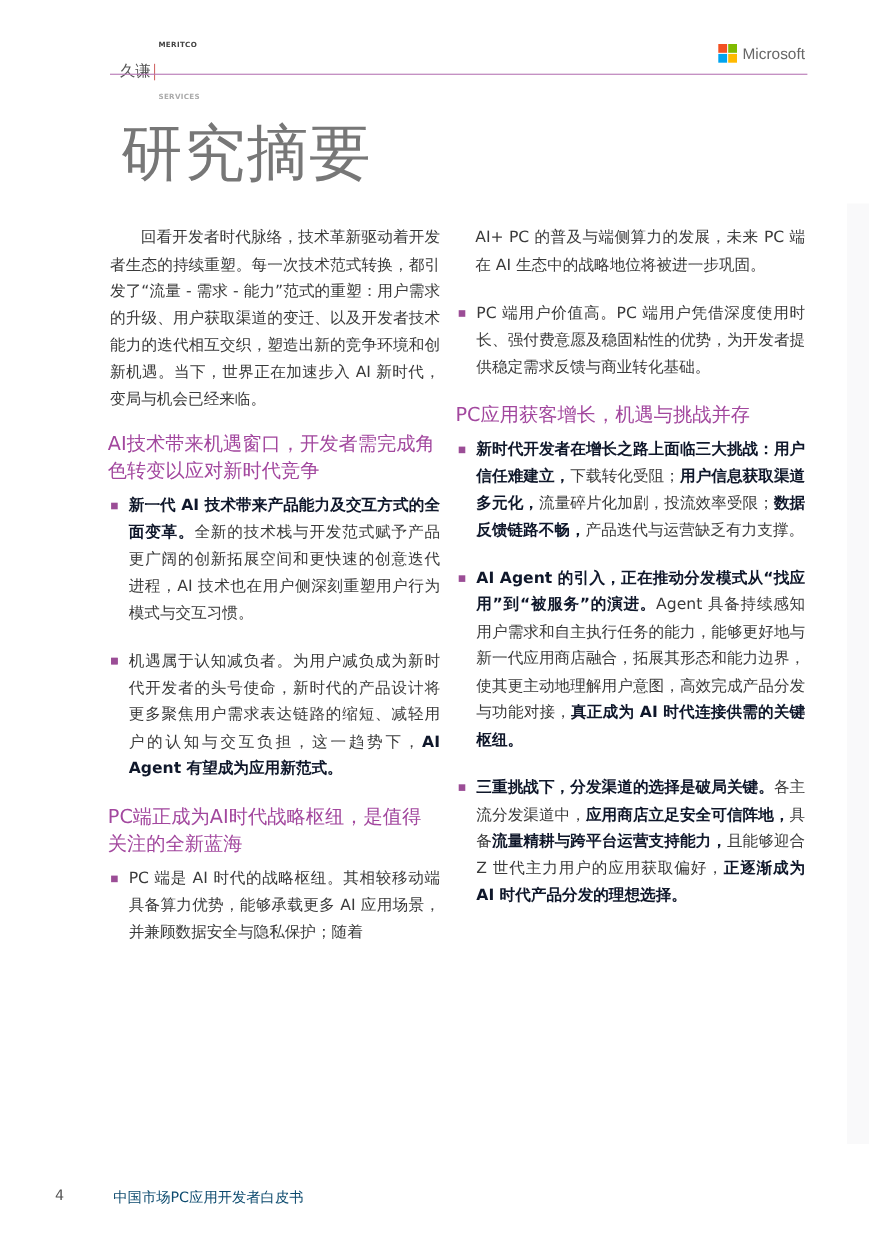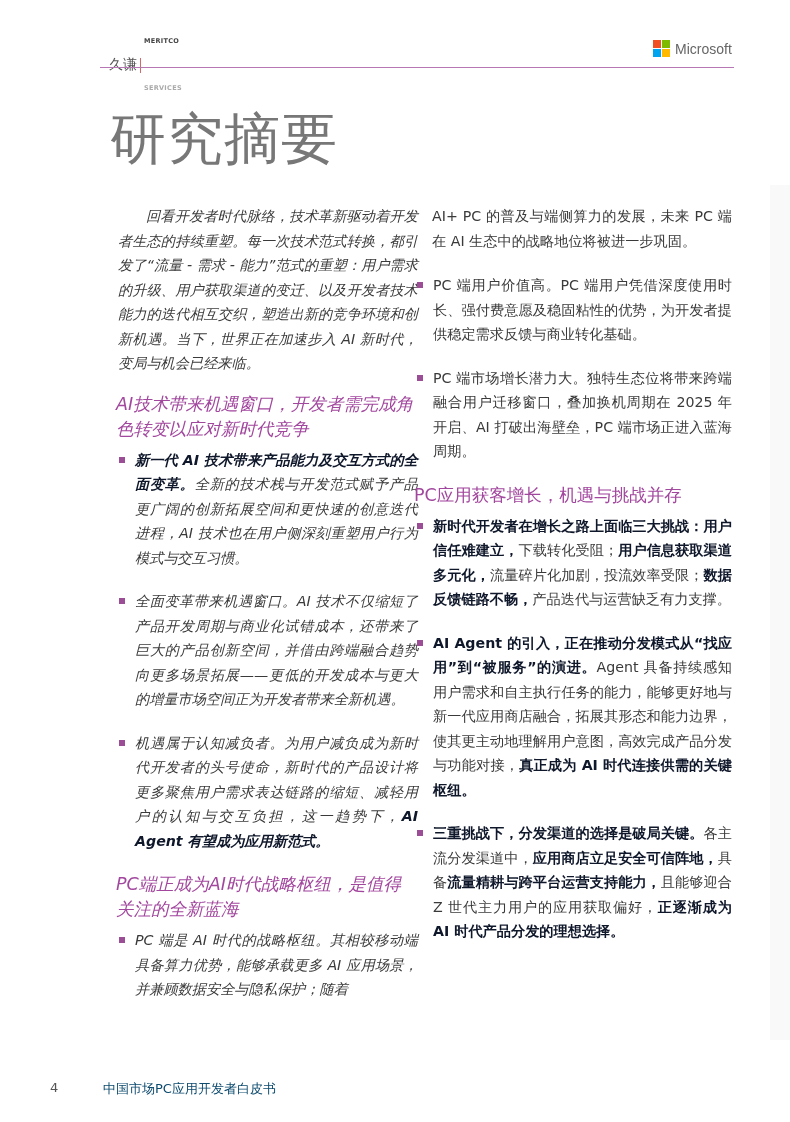--- a/index.html
+++ b/index.html
@@ -30,21 +30,21 @@
   .ms-grid { display: grid; grid-template-columns: 8px 8px; grid-template-rows: 8px 8px; gap: 1px; margin-right: 5px; }
   .ms-grid span { display: block; }
   .logo-ms .word { font-size: 14px; color: #666; font-family: "Liberation Sans", sans-serif; }
 
   .page-title {
     position: absolute; left: 110px; top: 102px;
     font-size: 56px; color: #777; font-weight: normal; letter-spacing: 1px; margin: 0;
   }
 
   .col { position: absolute; width: 300px; font-size: 14.2px; line-height: 24.5px; }
-  .col.left { left: 118px; top: 204px; font-style: italic; }
+  .col.left { left: 100px; top: 204px; }
   .col.right { left: 432px; top: 204px; }
 
   .intro { text-indent: 28px; margin: 0 0 13px 0; text-align: justify; }
   .section-head {
     color: #a2479e; font-size: 17.5px; line-height: 25px; margin: 16px 0 6px -2px;
   }
   .bullet { position: relative; padding-left: 17px; margin: 0 0 19px 0; text-align: justify; }
   .bullet .sq {
     position: absolute; left: 1px; top: 9px; width: 6px; height: 6px; background: #9b4d96;
   }
@@ -87,21 +87,20 @@
 
   <div class="section-head">AI技术带来机遇窗口，开发者需完成角色转变以应对新时代竞争</div>
 
   <div class="bullet">
     <span class="sq"></span>
     <span class="b">新一代 AI 技术带来产品能力及交互方式的全面变革。</span><span>全新的技术栈与开发范式赋予产品更广阔的创新拓展空间和更快速的创意迭代进程，AI 技术也在用户侧深刻重塑用户行为模式与交互习惯。</span>
   </div>
 
   <div class="bullet">
     <span class="sq"></span>
-    <span>全面变革带来机遇窗口。AI 技术不仅缩短了产品开发周期与商业化试错成本，还带来了巨大的产品创新空间，并借由跨端融合趋势向更多场景拓展——更低的开发成本与更大的增量市场空间正为开发者带来全新机遇。</span>
   </div>
 
   <div class="bullet">
     <span class="sq"></span>
     <span>机遇属于认知减负者。为用户减负成为新时代开发者的头号使命，新时代的产品设计将更多聚焦用户需求表达链路的缩短、减轻用户的认知与交互负担，这一趋势下，</span><span class="b">AI Agent 有望成为应用新范式。</span>
   </div>
 
   <div class="section-head">PC端正成为AI时代战略枢纽，是值得关注的全新蓝海</div>
 
   <div class="bullet" style="margin-bottom:0">
@@ -113,24 +112,20 @@
 <div class="col right">
   <div class="bullet cont" style="margin-bottom:20px">
     <span>AI+ PC 的普及与端侧算力的发展，未来 PC 端在 AI 生态中的战略地位将被进一步巩固。</span>
   </div>
 
   <div class="bullet" style="margin-left:-16px">
     <span class="sq"></span>
     <span>PC 端用户价值高。PC 端用户凭借深度使用时长、强付费意愿及稳固粘性的优势，为开发者提供稳定需求反馈与商业转化基础。</span>
   </div>
 
-  <div class="bullet" style="margin-left:-16px">
-    <span class="sq"></span>
-    <span>PC 端市场增长潜力大。独特生态位将带来跨端融合用户迁移窗口，叠加换机周期在 2025 年开启、AI 打破出海壁垒，PC 端市场正进入蓝海周期。</span>
-  </div>
 
   <div class="section-head" style="margin-left:-18px">PC应用获客增长，机遇与挑战并存</div>
 
   <div class="bullet" style="margin-left:-16px">
     <span class="sq"></span>
     <span class="b">新时代开发者在增长之路上面临三大挑战：用户信任难建立，</span><span>下载转化受阻；</span><span class="b">用户信息获取渠道多元化，</span><span>流量碎片化加剧，投流效率受限；</span><span class="b">数据反馈链路不畅，</span><span>产品迭代与运营缺乏有力支撑。</span>
   </div>
 
   <div class="bullet" style="margin-left:-16px">
     <span class="sq"></span>

